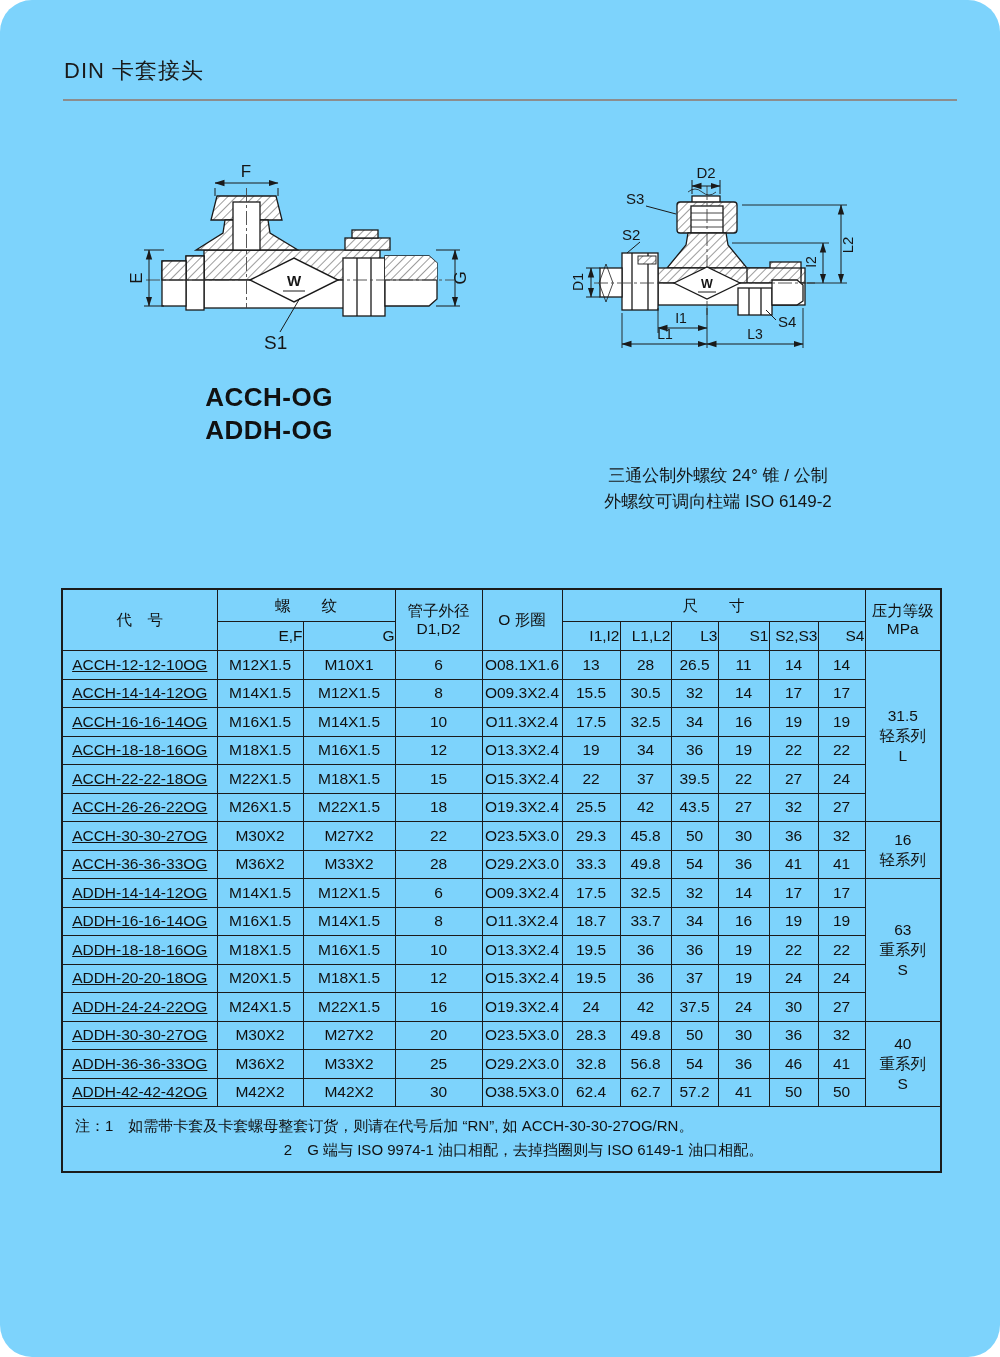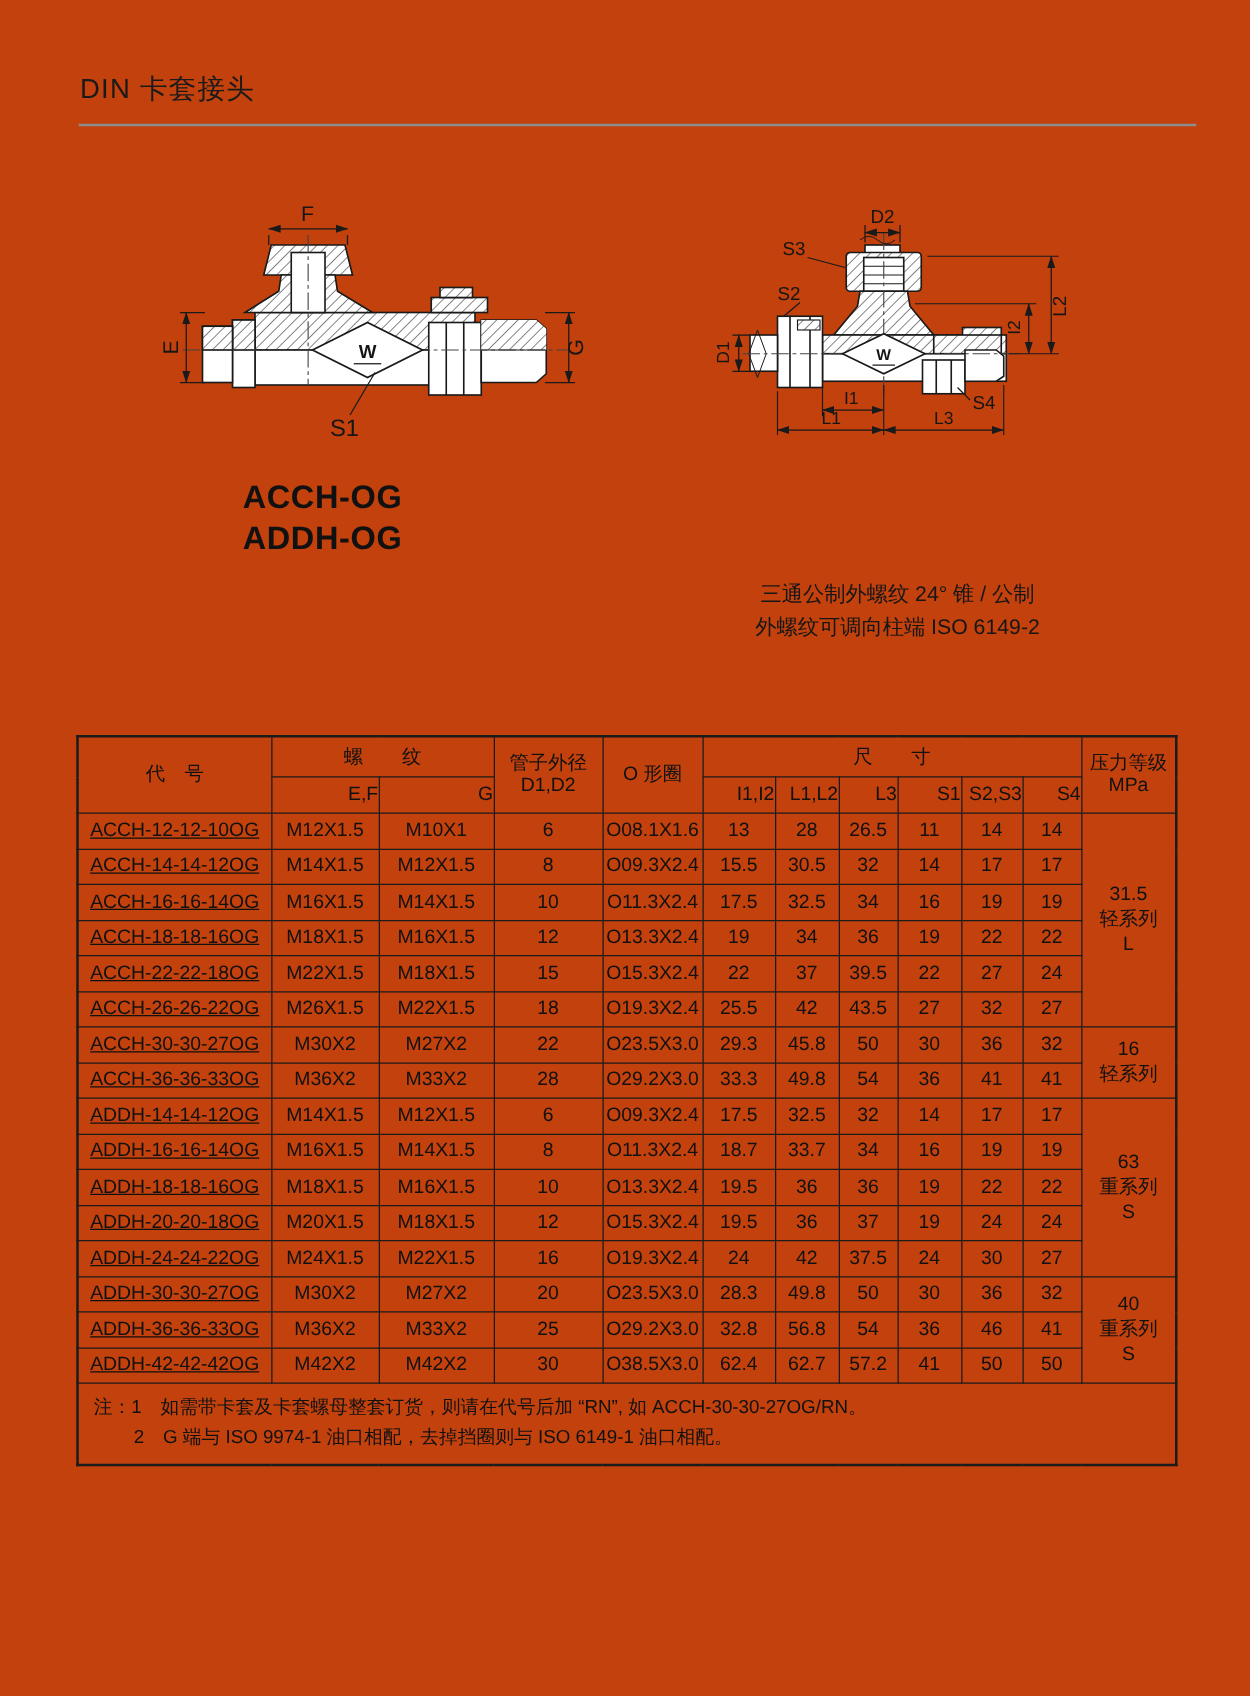--- a/index.html
+++ b/index.html
@@ -1,41 +1,41 @@
 <!DOCTYPE html>
 <html><head>
 <meta charset="utf-8">
 <style>
   html,body{margin:0;padding:0;background:#ffffff;}
-  .page{position:relative;width:1000px;height:1357px;background:#c2410c;overflow:hidden;
-        font-family:"Liberation Sans","DejaVu Sans",sans-serif;color:#1a1a1a;}
+  .page{position:relative;width:1000px;height:1357px;background:#7dd3fc;overflow:hidden;
+        font-family:"Liberation Sans","DejaVu Sans",sans-serif;color:#1a1a1a;border-radius:32px;}
   .page-title{position:absolute;left:64px;top:56px;font-size:22px;font-weight:500;letter-spacing:1px;}
   .title-rule{position:absolute;left:63px;top:99px;width:894px;height:2px;background:#8d8d8d;}
   .drawing{position:absolute;}
   .drawing-left{left:130px;top:158px;width:340px;height:210px;}
   .drawing-right{left:570px;top:150px;width:390px;height:220px;}
   .product-title{position:absolute;width:340px;text-align:center;font-size:26px;font-weight:bold;
                  line-height:33px;letter-spacing:.5px;color:#111;}
-  .pt-left{left:88px;top:381px;}
+  .pt-left{left:99px;top:381px;}
   .pt-right{left:548px;top:381px;}
   .product-desc{position:absolute;left:518px;top:463px;width:400px;text-align:center;
                 font-size:17px;line-height:26px;color:#161616;}
   table.spec{position:absolute;left:61px;top:588px;width:879px;border-collapse:collapse;
              table-layout:fixed;font-size:15.5px;color:#111;border:2px solid #1b1b1b;}
   table.spec th,table.spec td{border:1.5px solid #1b1b1b;padding:0;text-align:center;
              font-weight:normal;overflow:hidden;white-space:nowrap;}
   table.spec thead th{line-height:18px;font-size:15.5px;}
   table.spec thead tr.h1 th{height:31px;}
   table.spec thead tr.h2 th{height:28px;text-align:right;}
   table.spec tbody td{height:27.5px;}
   td.code-cell{text-align:left;padding-left:9px;text-decoration:underline;}
   td.pressure-cell{line-height:20px;}
   tfoot td.notes{text-align:left;padding:7px 0 9px 12px;font-size:15px;line-height:24px;
                  height:auto;white-space:normal;}
-  .note-indent{padding-left:32px;}
+  .note-indent{padding-left:32px;text-align:center;}
   svg text{font-family:"Liberation Sans","DejaVu Sans",sans-serif;fill:#161616;}
 </style>
 </head>
 <body>
 
 <div class="page">
 
   <div class="page-title">DIN 卡套接头</div>
   <div class="title-rule"></div>
 

